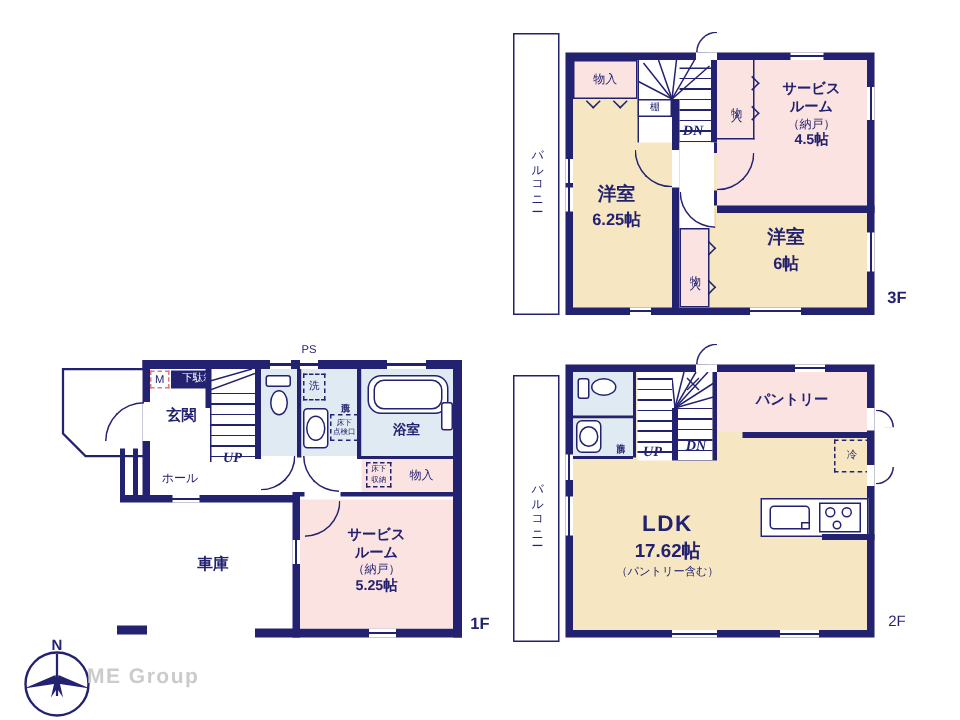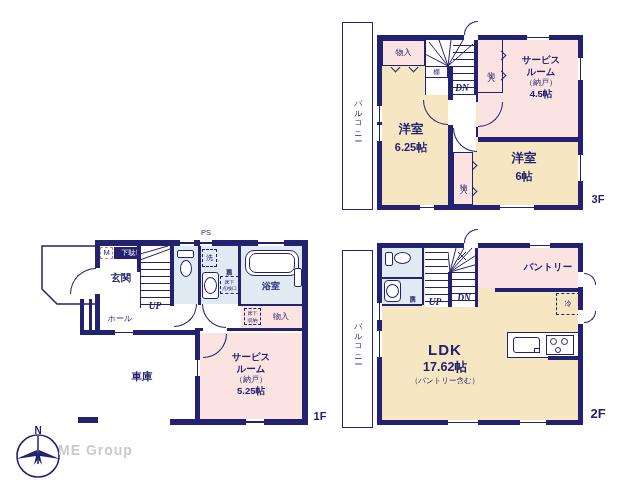--- a/index.html
+++ b/index.html
@@ -153,21 +153,21 @@
       </g>
     </svg>
     <div class="a wall" style="left:448px;top:272px;width:4px;height:35px"></div>
     <div class="a wall" style="left:475px;top:248px;width:3px;height:59px"></div>
     <div class="a lbl updn" style="left:424px;top:297px;width:22px;height:11px;font-size:9.5px">UP</div>
     <div class="a lbl updn" style="left:453px;top:293px;width:22px;height:11px;font-size:9.5px">DN</div>
     <div class="a white" style="left:464px;top:243px;width:14px;height:5px"></div>
     <div class="a arc tl" style="left:464px;top:229px;width:14px;height:14px"></div>
 
     <div class="a pink" style="left:478px;top:248px;width:100px;height:40px"></div>
-    <div class="a lbl" style="left:508px;top:260px;width:80px;height:14px;font-size:9.5px;font-weight:600">パントリー</div>
+    <div class="a lbl" style="left:488px;top:260px;width:80px;height:14px;font-size:9.5px;font-weight:600">パントリー</div>
     <div class="a wall" style="left:495px;top:288px;width:83px;height:4px"></div>
 
     <div class="a dash" style="left:556px;top:293px;width:24px;height:22px"></div>
     <div class="a lbl" style="left:556px;top:293px;width:24px;height:22px;font-size:7px">冷</div>
 
     <div class="a white" style="left:578px;top:272px;width:5px;height:15px"></div>
     <div class="a arc tr" style="left:584px;top:273px;width:12px;height:12px"></div>
     <div class="a white" style="left:578px;top:310px;width:5px;height:14px"></div>
     <div class="a arc br" style="left:584px;top:311px;width:12px;height:12px"></div>
 
@@ -184,21 +184,21 @@
       <span style="font-size:15px;font-weight:600;letter-spacing:1px">LDK</span>
       <span style="font-size:12.5px;font-weight:600">17.62帖</span>
       <span style="font-size:7.5px">（パントリー含む）</span>
     </div>
 
     <div class="a winV" style="left:377px;top:303px;width:5px;height:17px"></div>
     <div class="a winV" style="left:377px;top:331px;width:5px;height:26px"></div>
     <div class="a winH" style="left:448px;top:420px;width:30px;height:5px"></div>
     <div class="a winH" style="left:520px;top:420px;width:26px;height:5px"></div>
     <div class="a winH" style="left:530px;top:243px;width:20px;height:5px"></div>
-    <div class="a lbl" style="left:586px;top:407px;width:24px;height:14px;font-size:13px;font-weight:700">2F</div>
+    <div class="a lbl" style="left:586px;top:407px;width:24px;height:14px;font-size:10px;font-weight:400">2F</div>
   </div>
 
   <div class="a" style="left:0;top:0">
 
     <svg class="a" style="left:40px;top:244px" width="60" height="63" viewBox="0 0 60 63">
       <polygon points="2,2 57,2 57,60 17,60 2,45" fill="#ffffff" stroke="#232270" stroke-width="1.5"></polygon>
     </svg>
 
     <div class="a wall" style="left:95px;top:240px;width:213px;height:6px"></div>
     <div class="a wall" style="left:302px;top:240px;width:6px;height:185px"></div>

